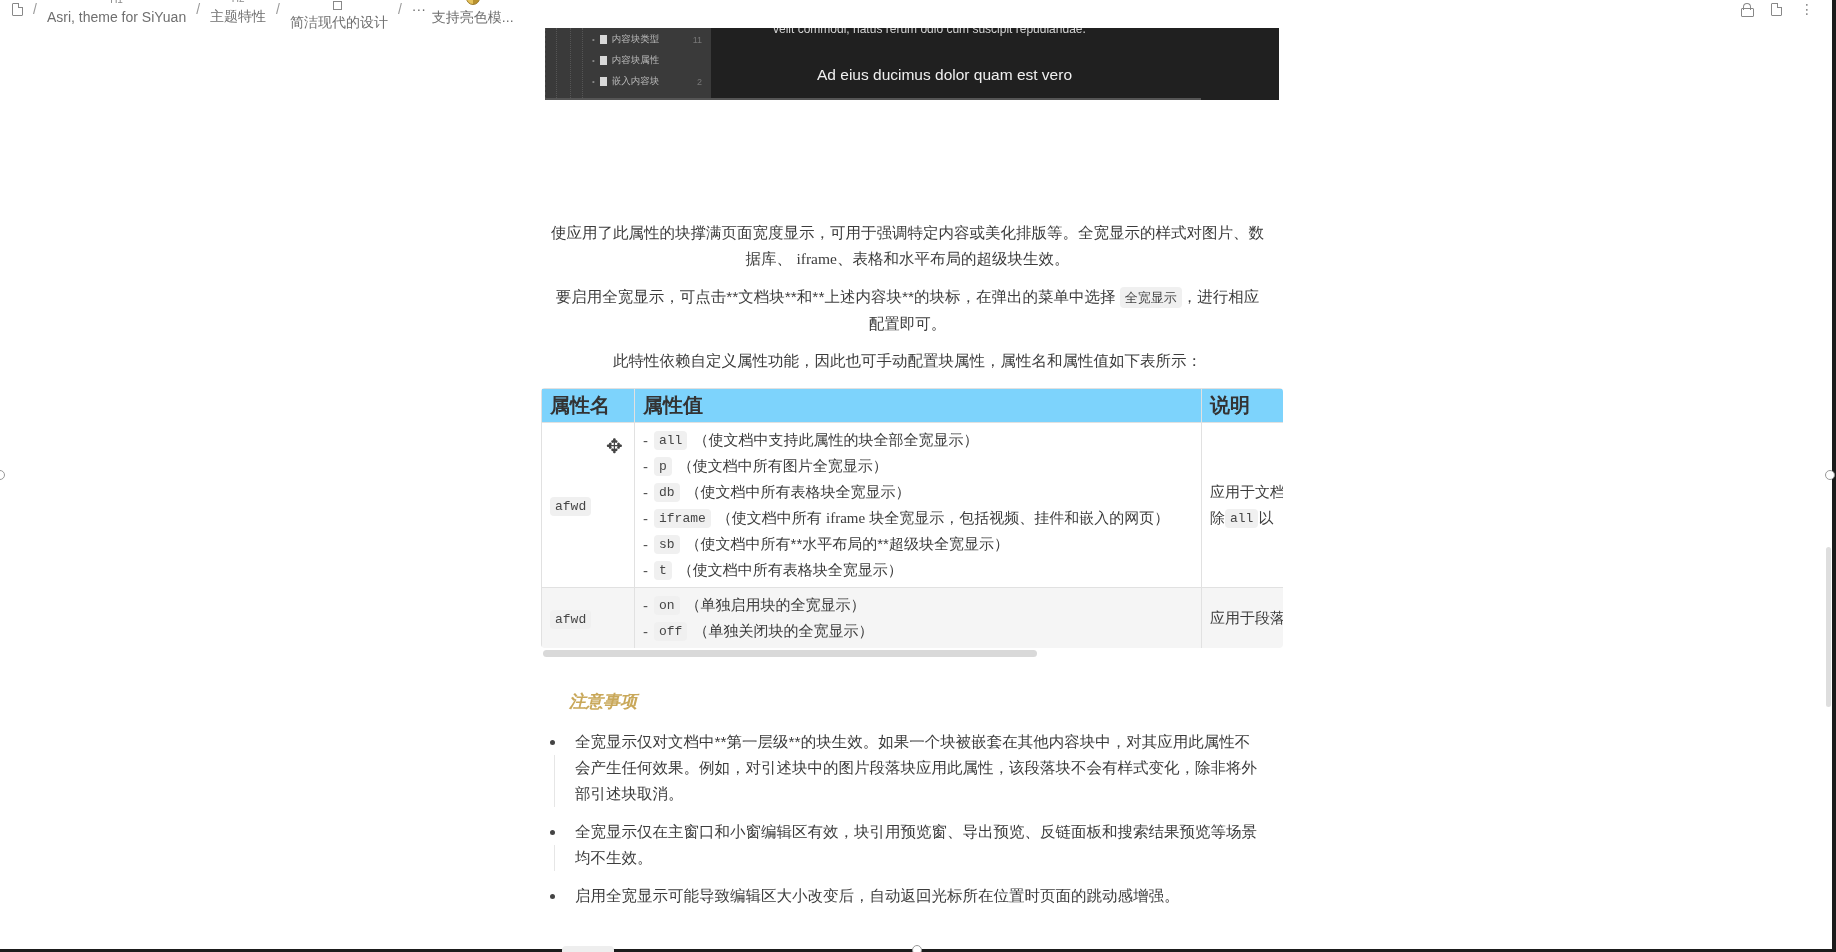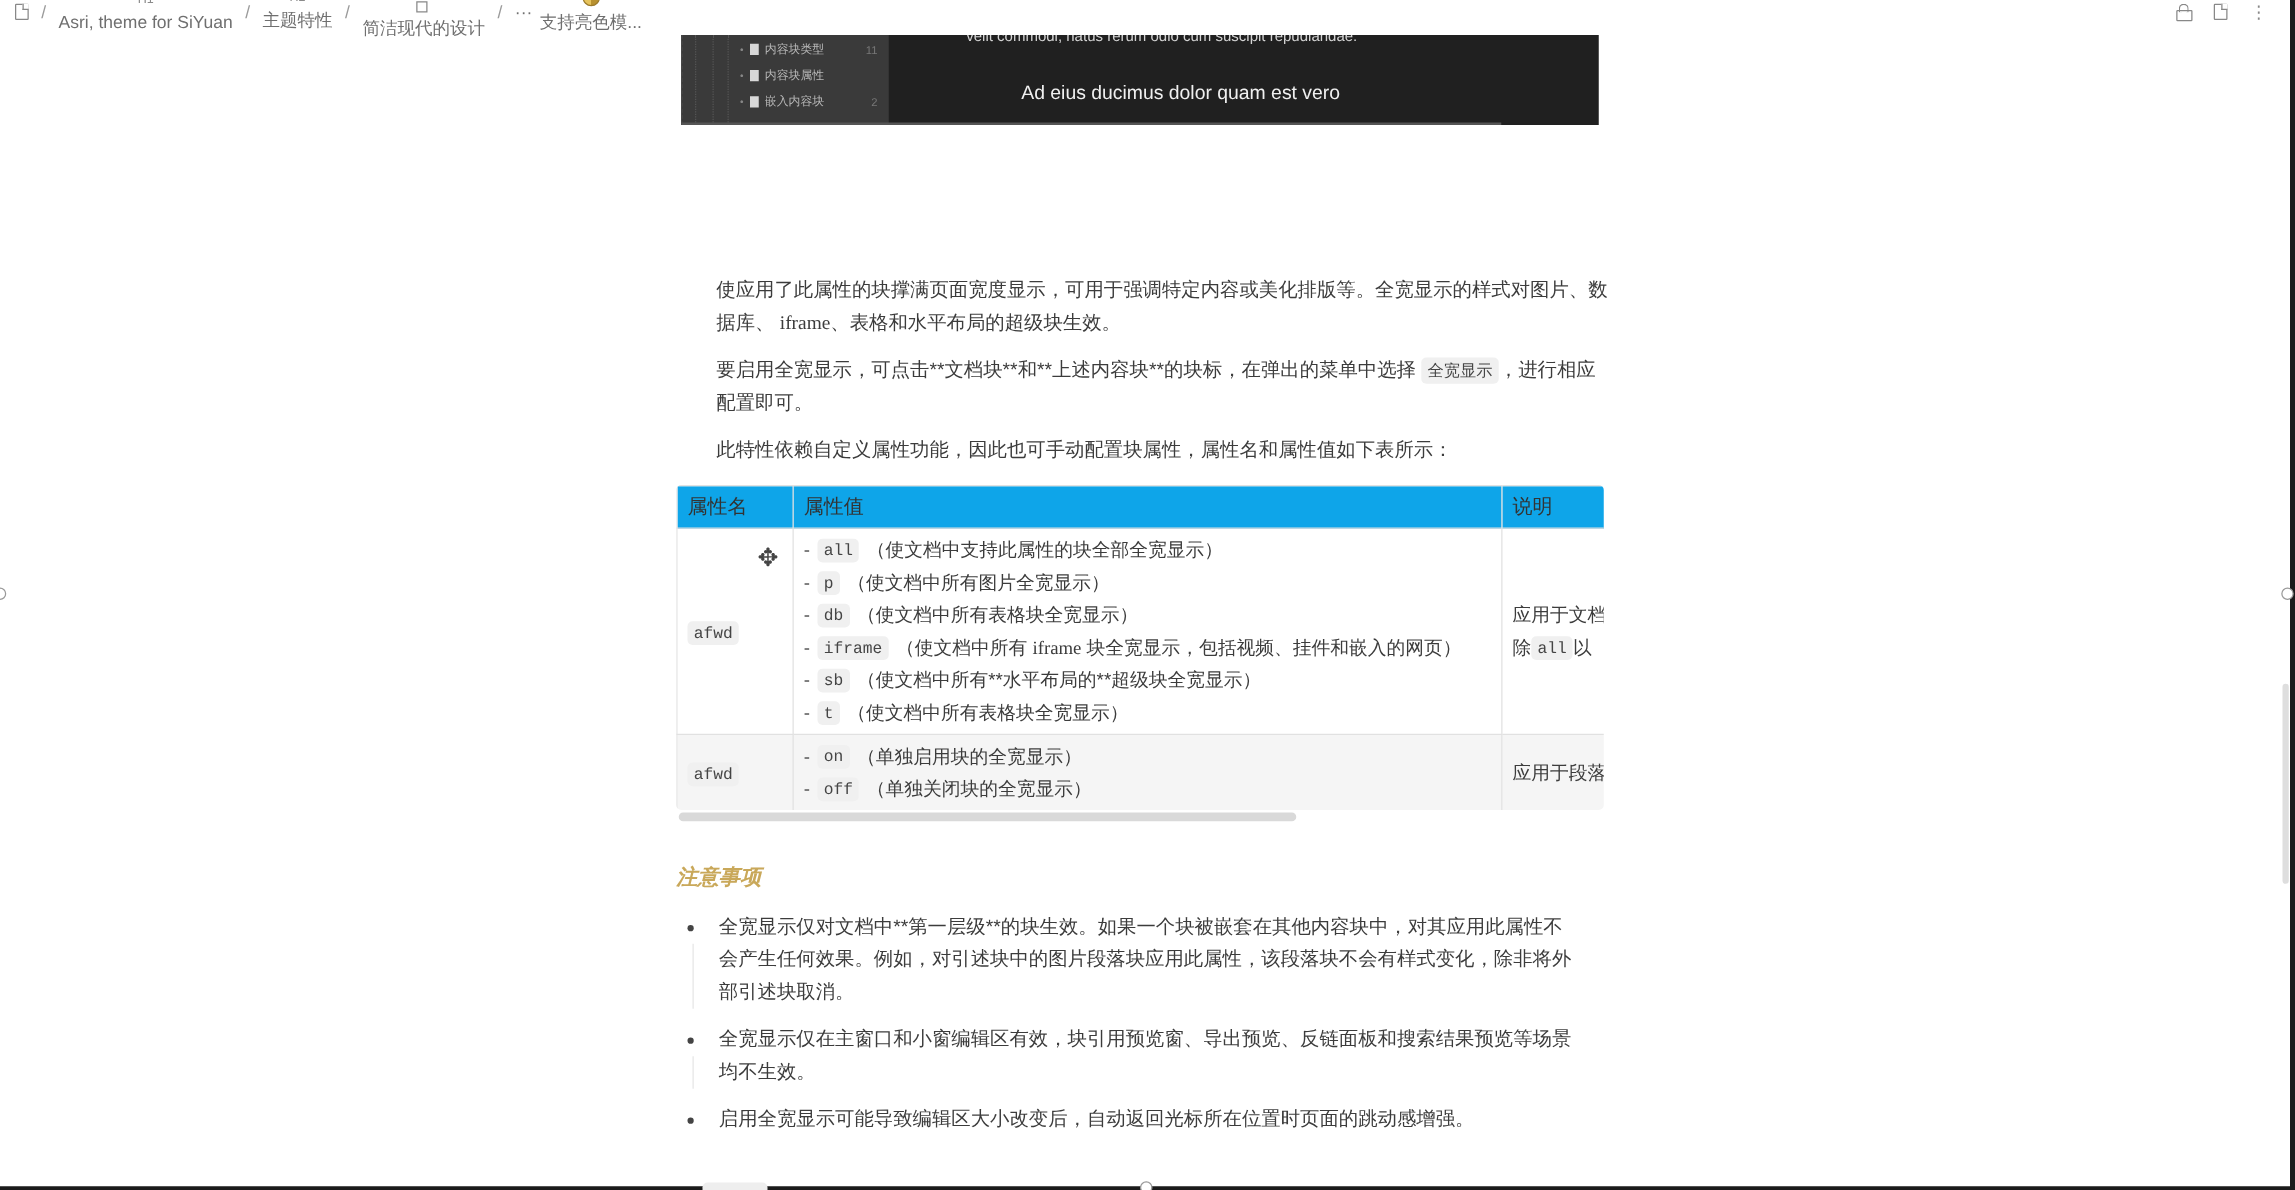--- a/index.html
+++ b/index.html
@@ -27,43 +27,43 @@
   .img-block { position: absolute; left: 545px; top: 28px; width: 734px; height: 72px; background: #202020; overflow: hidden; }
   .img-side { position: absolute; left: 0; top: 0; width: 166px; height: 72px; background: #3a3a3a; border-left: 1px dashed #4a4a4a; }
   .img-side .guide { position: absolute; top: 0; bottom: 0; border-left: 1px dotted #555; }
   .img-tree-item { position: absolute; left: 46px; font-size: 9.5px; color: #b9b9b9; display: flex; align-items: center; gap: 5px; width: 110px; }
   .img-tree-item .dot { color: #888; font-size: 8px; }
   .img-tree-item .pg { width: 7px; height: 9px; background: #d8d8d8; display: inline-block; }
   .img-tree-item .cnt { margin-left: auto; color: #777; font-size: 9px; }
   .img-text-top { position: absolute; left: 228px; top: -6px; font-size: 12px; color: #d5d5d5; }
   .img-heading { position: absolute; left: 228px; top: 38px; font-size: 15.5px; color: #f0f0f0; margin-left: 44px; }
   .img-bottom-edge { position: absolute; left: 0; bottom: 0; width: 656px; height: 2px; background: #555; }
-  .p { position: absolute; left: 573px; width: 745px; font-size: 15.5px; line-height: 26px; color: #3c3c3c; overflow: hidden; white-space: nowrap; }
+  .p { position: absolute; left: 535px; width: 745px; font-size: 15.5px; line-height: 26px; color: #3c3c3c; overflow: hidden; white-space: nowrap; text-align: center; }
   .inline-code { font-family: "Liberation Mono", "DejaVu Sans Mono", monospace; font-size: 13px; background: #f0f0f0; border-radius: 4px; padding: 2px 5px; color: #454545; }
   .inline-chip { font-size: 13px; background: #f0f0f0; border-radius: 4px; padding: 3px 5px; color: #454545; }
   .serif { font-family: "Liberation Serif", "DejaVu Serif", serif; }
 
   
   .table-wrap { position: absolute; left: 541px; top: 388px; width: 742px; height: 260px; overflow: hidden; border-radius: 4px; }
   table { border-collapse: collapse; font-size: 15px; color: #3c3c3c; table-layout: fixed; width: 900px; }
   th, td { border: 1px solid #e1e1e1; vertical-align: middle; text-align: left; padding: 0 8px; }
-  th { background: #0ea5e9; height: 34px; font-weight: 400; font-size: 16px; color: #333; }
+  th { background: #7dd3fc; height: 34px; font-weight: 700; font-size: 20px; color: #333; }
   td.name-cell { width: 93px; }
   .row-bg td { background: #f5f5f5; }
   .val-line { height: 26px; display: flex; align-items: center; white-space: nowrap; }
   .val-line .dash { color: #555; margin-right: 6px; }
   .val-line .desc { margin-left: 6px; }
   .r1 td { height: 165px; }
   .r2 td { height: 61px; }
   .desc-cell { white-space: nowrap; }
   .move-ic { position: absolute; left: 606px; top: 434px; font-size: 20px; color: #444; }
   .hscroll { position: absolute; left: 543px; top: 650px; width: 494px; height: 7px; background: #d9d9d9; border-radius: 4px; }
 
   
-  .note-title { position: absolute; left: 541px; top: 690px; font-size: 17px; font-style: italic; font-weight: 600; color: #c9a85a; }
+  .note-title { position: absolute; left: 569px; top: 690px; font-size: 17px; font-style: italic; font-weight: 600; color: #c9a85a; }
   .bullet { position: absolute; left: 548px; width: 740px; font-size: 15.5px; line-height: 26px; color: #3c3c3c; }
   .bullet .dotb { position: absolute; left: 2px; top: 11px; width: 5px; height: 5px; border-radius: 50%; background: #444; }
   .bullet .btxt { position: absolute; left: 27px; width: 712px; }
   .bullet .bline { position: absolute; left: 6px; width: 1px; background: #e6e6e6; }
 
   
   .vscroll { position: absolute; left: 1826px; top: 547px; width: 5px; height: 160px; background: #dedede; border-radius: 3px; }
   .edge-handle { position: absolute; width: 10px; height: 10px; border: 1.3px solid #999; border-radius: 50%; background: #fff; }
   .bottom-peek-chip { position: absolute; left: 562px; top: 946px; width: 52px; height: 8px; background: #eeeeee; border-radius: 4px 4px 0 0; }
 </style>

